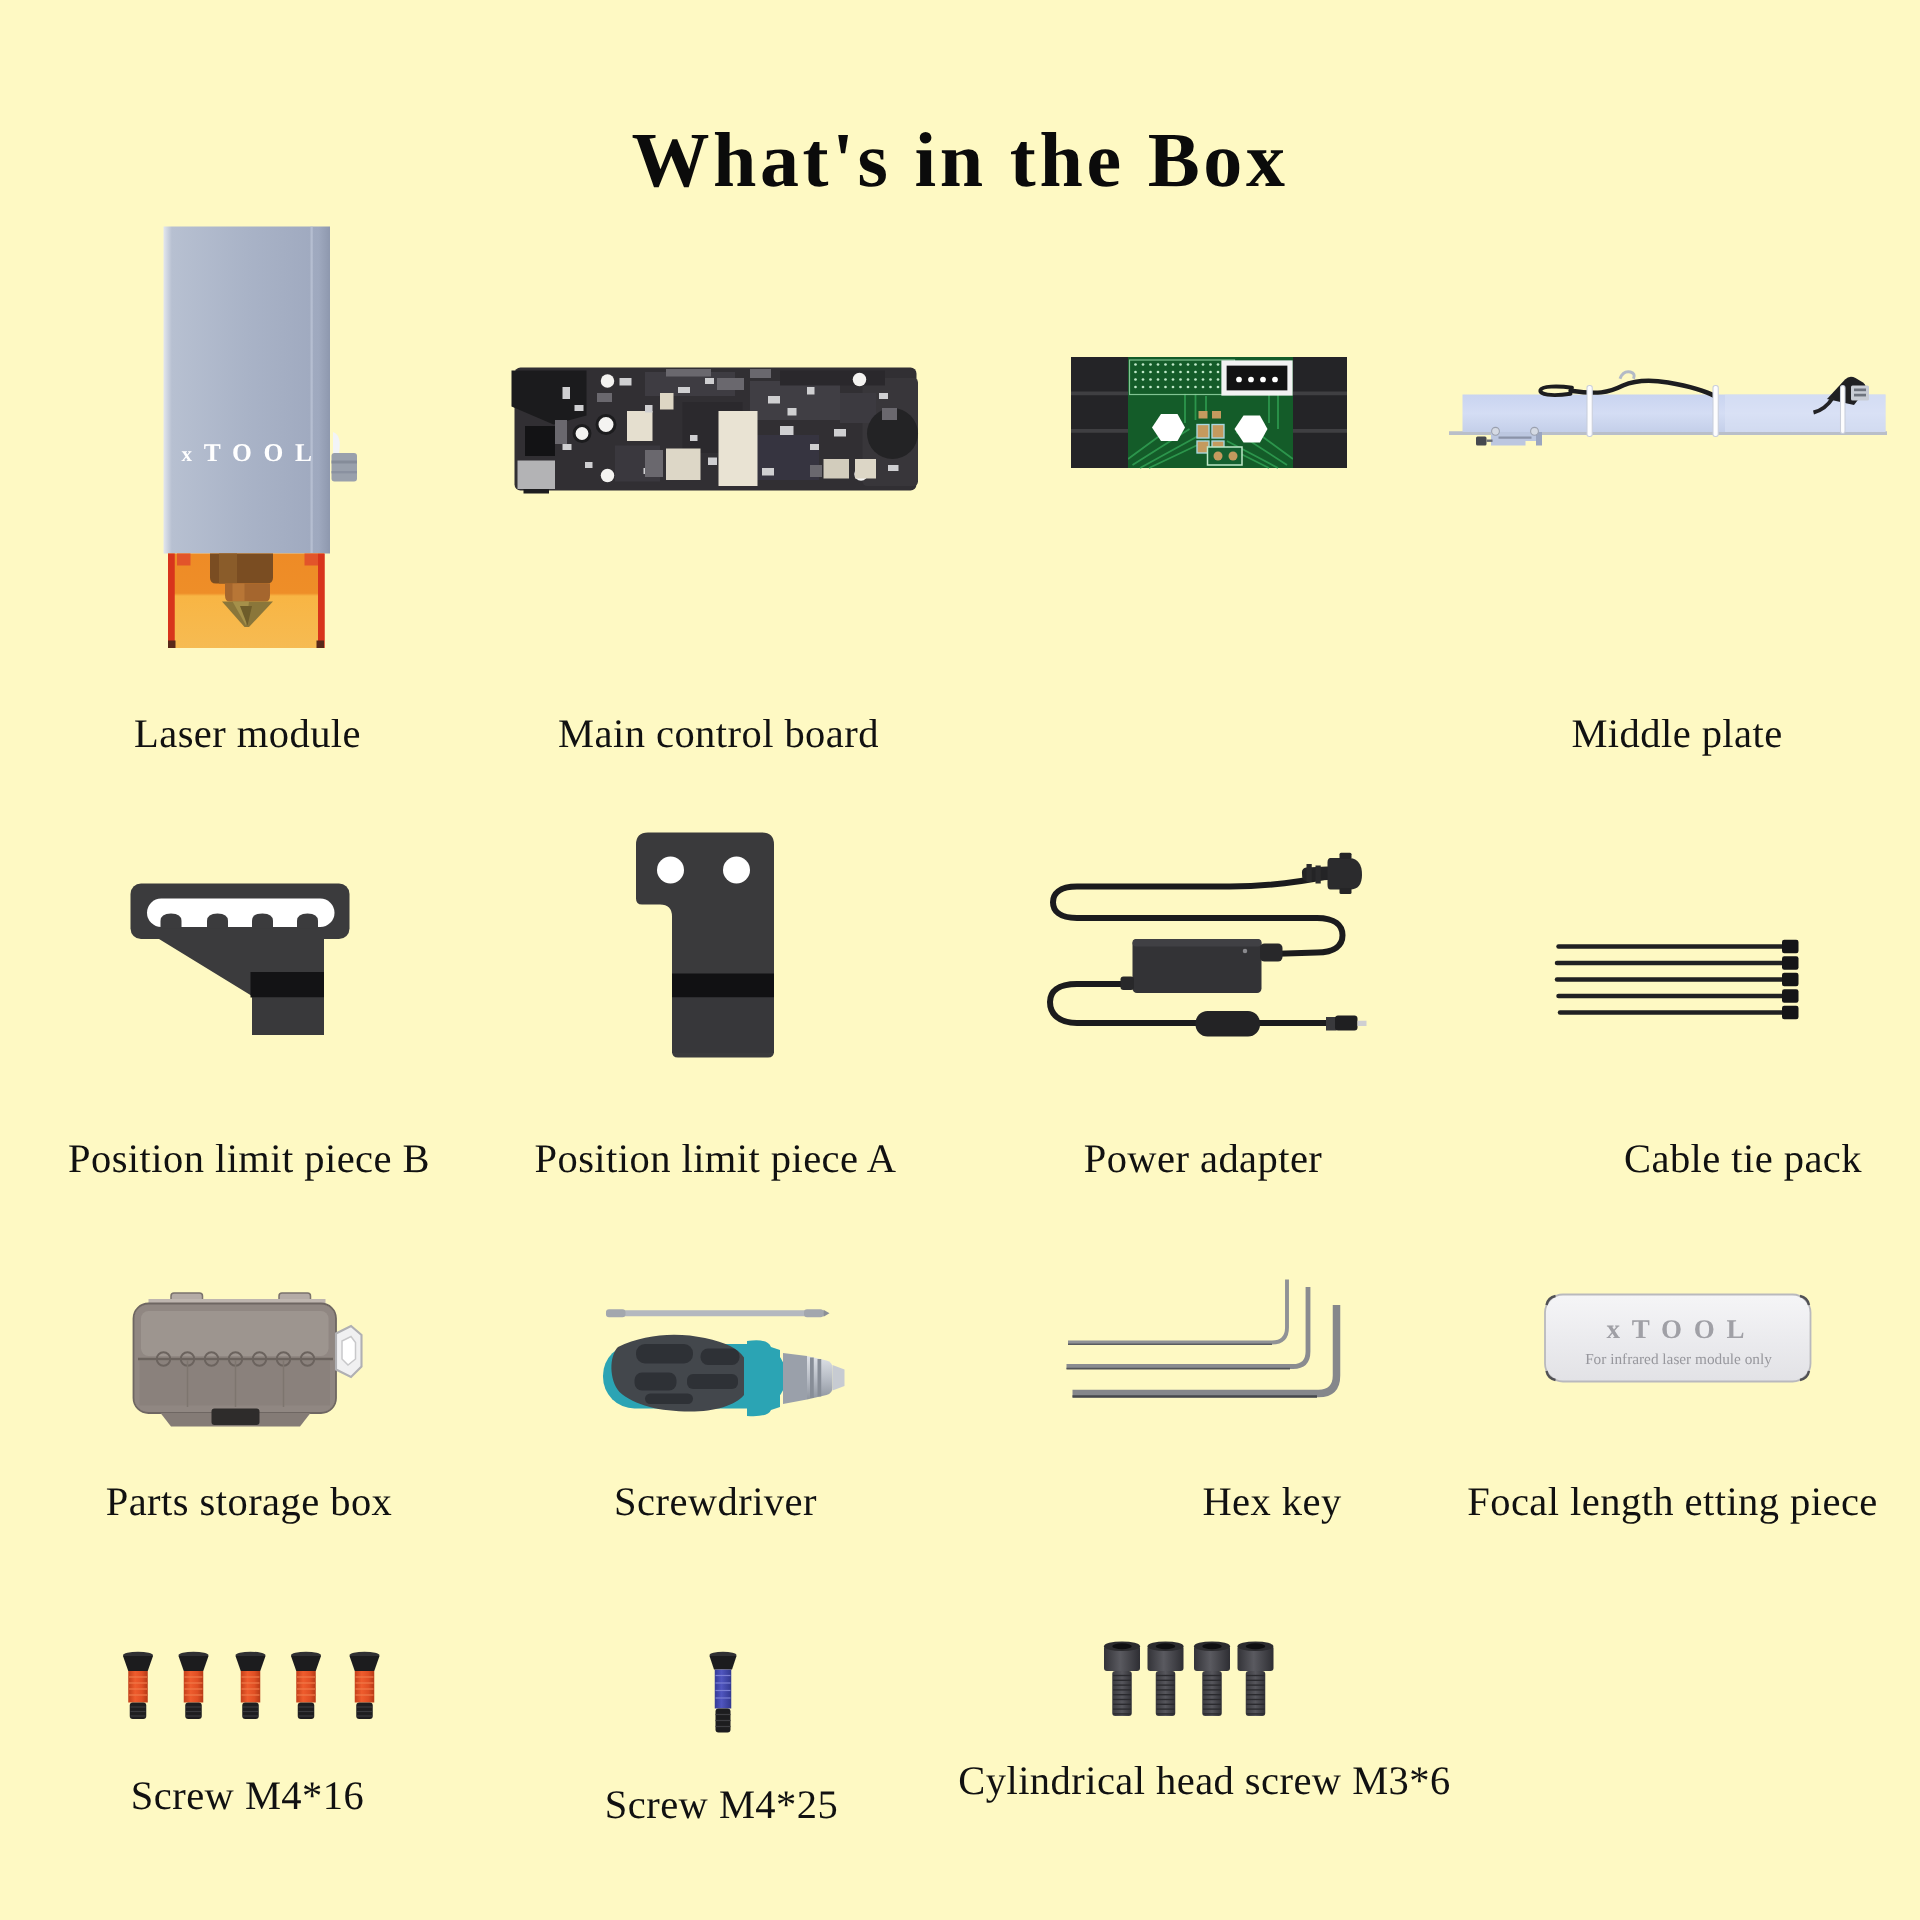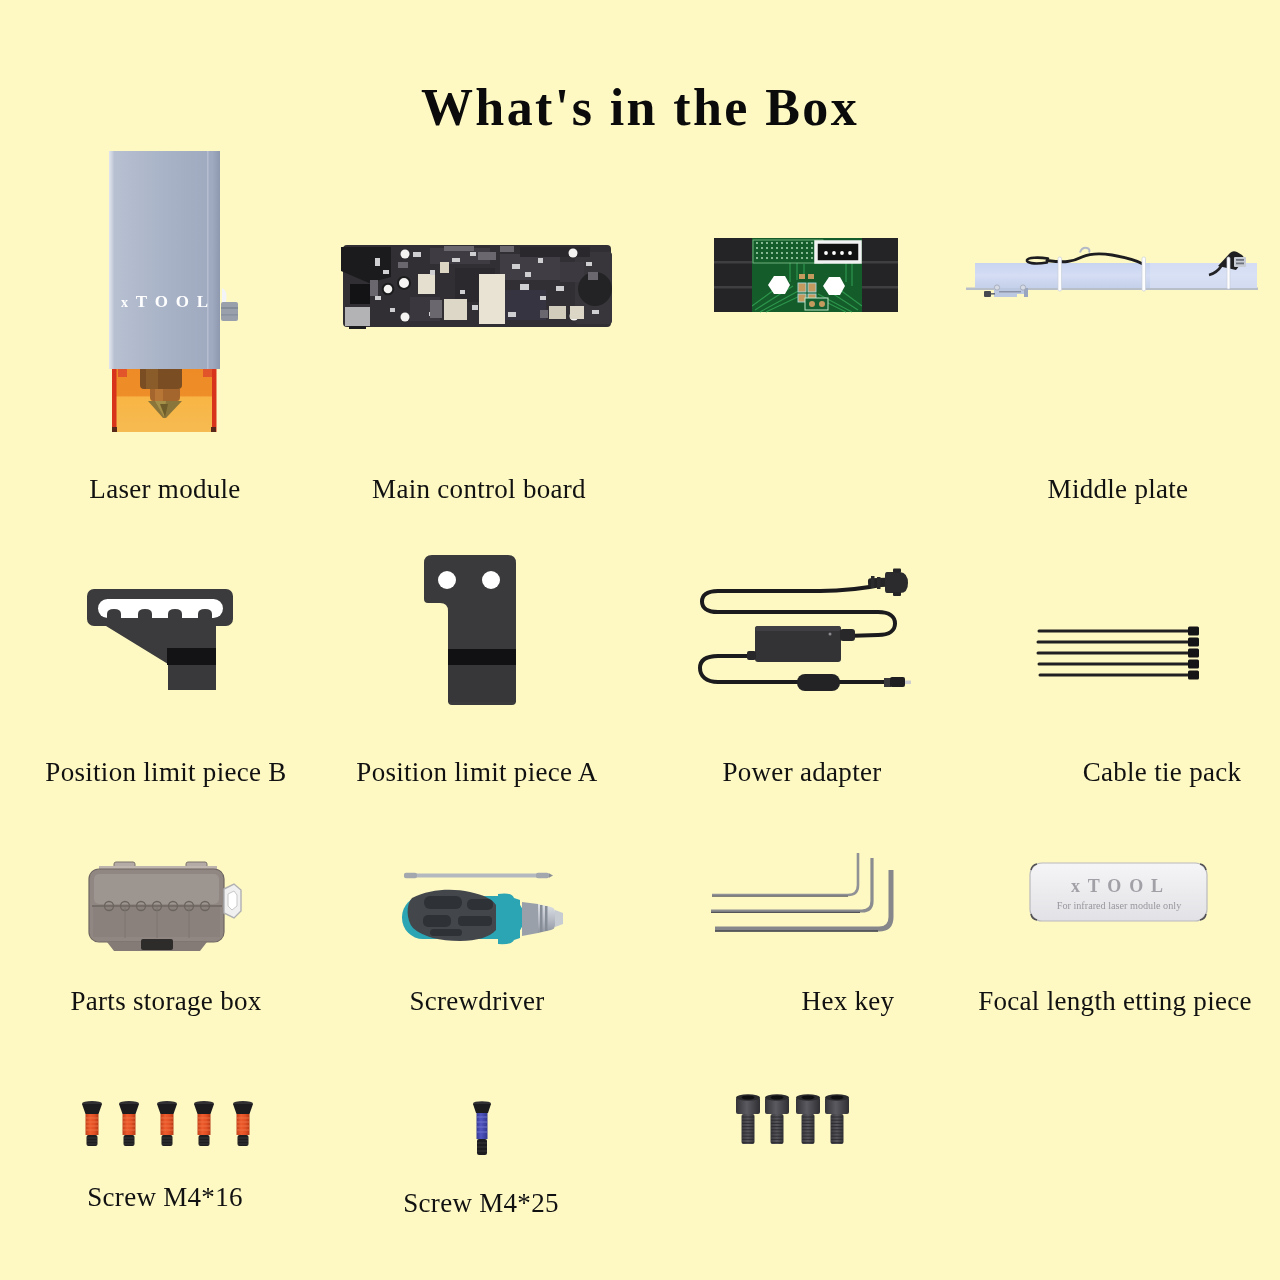--- a/index.html
+++ b/index.html
@@ -556,13 +556,14 @@
 <div class="lbl" style="left:802px;top:759px;">Power adapter</div>
 <div class="lbl" style="left:1118px;top:759px;margin-left:44px;">Cable tie pack</div>
 
 <div class="lbl" style="left:166px;top:988px;">Parts storage box</div>
 <div class="lbl" style="left:477px;top:988px;">Screwdriver</div>
 <div class="lbl" style="left:848px;top:988px;">Hex key</div>
 <div class="lbl" style="left:1115px;top:988px;">Focal length etting piece</div>
 
 <div class="lbl" style="left:165px;top:1184px;">Screw M4*16</div>
 <div class="lbl" style="left:481px;top:1190px;">Screw M4*25</div>
+<div class="lbl" style="left:803px;top:1174px;">Cylindrical head screw M3*6</div>
 </div>
 
 </body></html>

